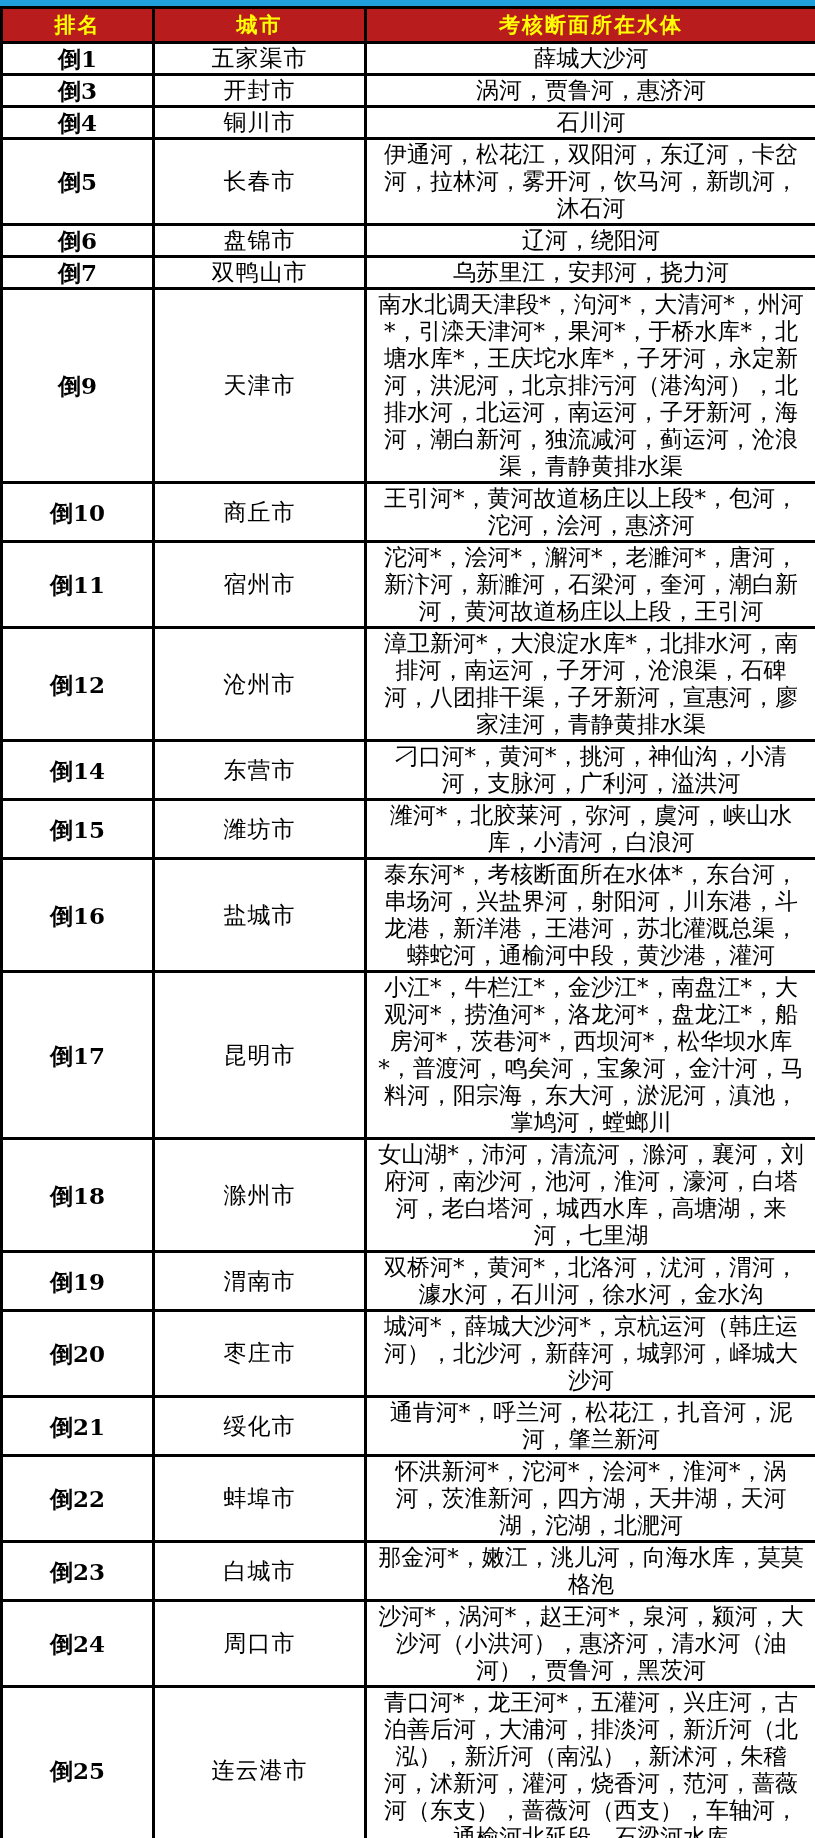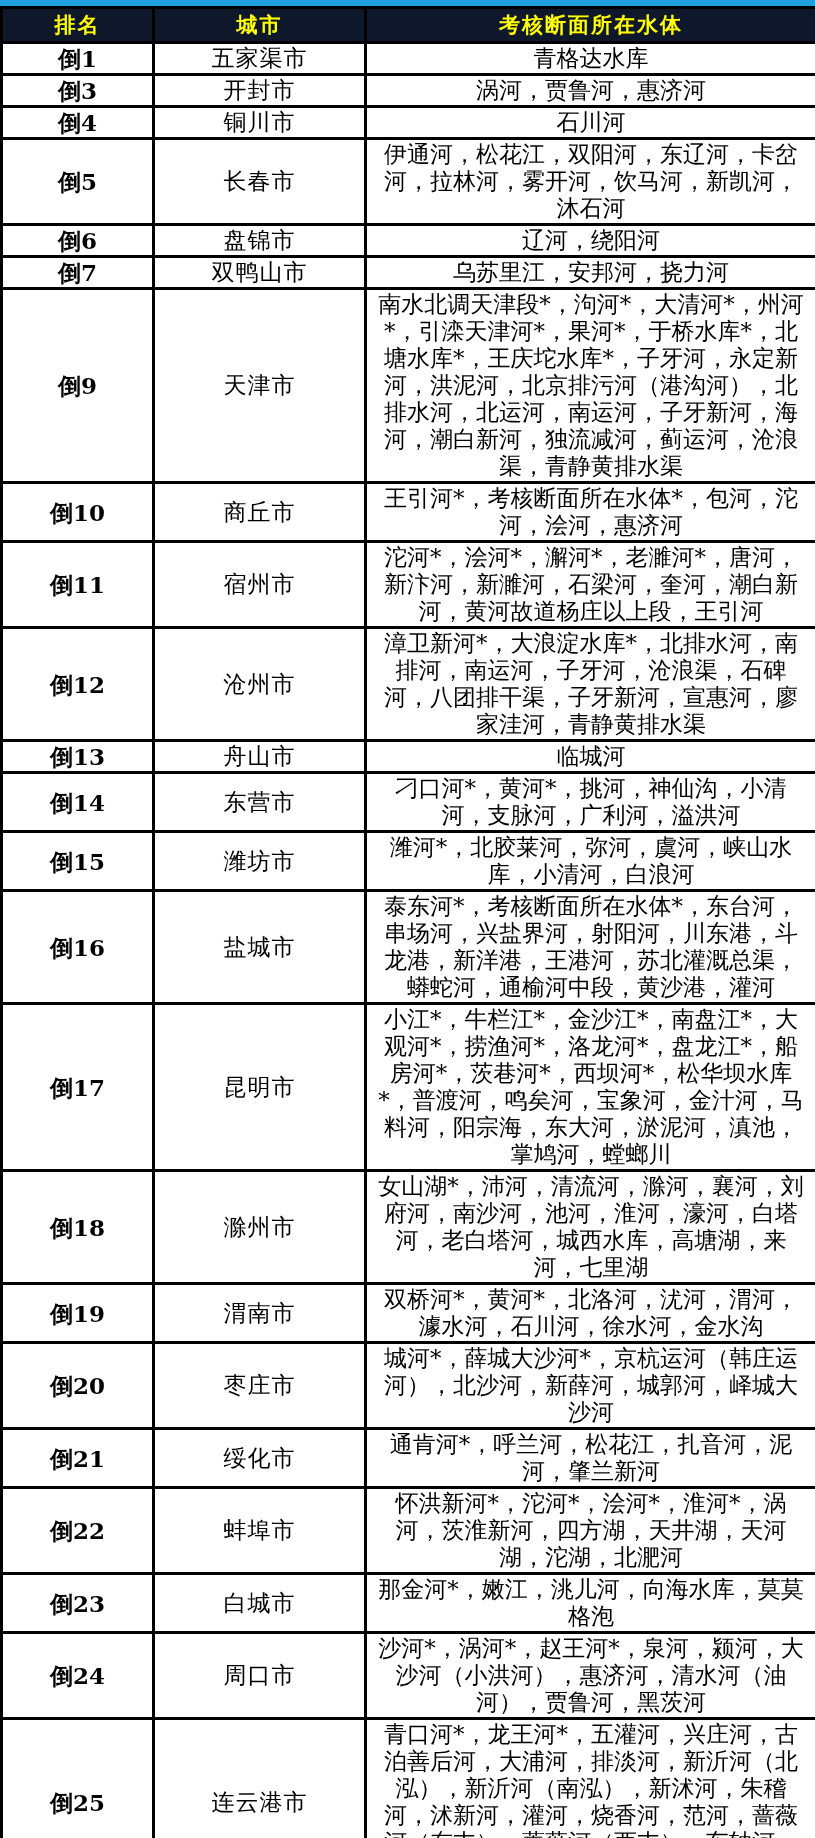--- a/index.html
+++ b/index.html
@@ -26,21 +26,21 @@
   table.rank-table col.c-city  { width: 212px; }
   table.rank-table col.c-water { width: 451px; }
   table.rank-table th,
   table.rank-table td {
     border: 3px solid #000000;
     text-align: center;
     vertical-align: middle;
     overflow: hidden;
   }
   table.rank-table th {
-    background: #0f172a;
+    background: #b91c1c;
     color: #ffff00;
     font-family: "DejaVu Sans", sans-serif;
     font-weight: bold;
     font-size: 21px;
     height: 30px;
     letter-spacing: 2px;
     padding: 1px 2px;
   }
   table.rank-table td {
     background: #ffffff;
@@ -67,21 +67,21 @@
     <tr>
       <th>排名</th>
       <th>城市</th>
       <th>考核断面所在水体</th>
     </tr>
   </thead>
   <tbody id="table-body">
   <tr>
         <td class="rank-cell">倒1</td>
         <td class="city-cell">五家渠市</td>
-        <td class="water-cell">青格达水库</td>
+        <td class="water-cell">薛城大沙河</td>
       </tr>
       <tr>
         <td class="rank-cell">倒3</td>
         <td class="city-cell">开封市</td>
         <td class="water-cell">涡河，贾鲁河，惠济河</td>
       </tr>
       <tr>
         <td class="rank-cell">倒4</td>
         <td class="city-cell">铜川市</td>
         <td class="water-cell">石川河</td>
@@ -102,36 +102,31 @@
         <td class="water-cell">乌苏里江，安邦河，挠力河</td>
       </tr>
       <tr>
         <td class="rank-cell">倒9</td>
         <td class="city-cell">天津市</td>
         <td class="water-cell">南水北调天津段*，泃河*，大清河*，州河*，引滦天津河*，果河*，于桥水库*，北塘水库*，王庆坨水库*，子牙河，永定新河，洪泥河，北京排污河（港沟河），北排水河，北运河，南运河，子牙新河，海河，潮白新河，独流减河，蓟运河，沧浪渠，青静黄排水渠</td>
       </tr>
       <tr>
         <td class="rank-cell">倒10</td>
         <td class="city-cell">商丘市</td>
-        <td class="water-cell">王引河*，考核断面所在水体*，包河，沱河，浍河，惠济河</td>
+        <td class="water-cell">王引河*，黄河故道杨庄以上段*，包河，沱河，浍河，惠济河</td>
       </tr>
       <tr>
         <td class="rank-cell">倒11</td>
         <td class="city-cell">宿州市</td>
         <td class="water-cell">沱河*，浍河*，澥河*，老濉河*，唐河，新汴河，新濉河，石梁河，奎河，潮白新河，黄河故道杨庄以上段，王引河</td>
       </tr>
       <tr>
         <td class="rank-cell">倒12</td>
         <td class="city-cell">沧州市</td>
         <td class="water-cell">漳卫新河*，大浪淀水库*，北排水河，南排河，南运河，子牙河，沧浪渠，石碑河，八团排干渠，子牙新河，宣惠河，廖家洼河，青静黄排水渠</td>
-      </tr>
-      <tr>
-        <td class="rank-cell">倒13</td>
-        <td class="city-cell">舟山市</td>
-        <td class="water-cell">临城河</td>
       </tr>
       <tr>
         <td class="rank-cell">倒14</td>
         <td class="city-cell">东营市</td>
         <td class="water-cell">刁口河*，黄河*，挑河，神仙沟，小清河，支脉河，广利河，溢洪河</td>
       </tr>
       <tr>
         <td class="rank-cell">倒15</td>
         <td class="city-cell">潍坊市</td>
         <td class="water-cell">潍河*，北胶莱河，弥河，虞河，峡山水库，小清河，白浪河</td>

